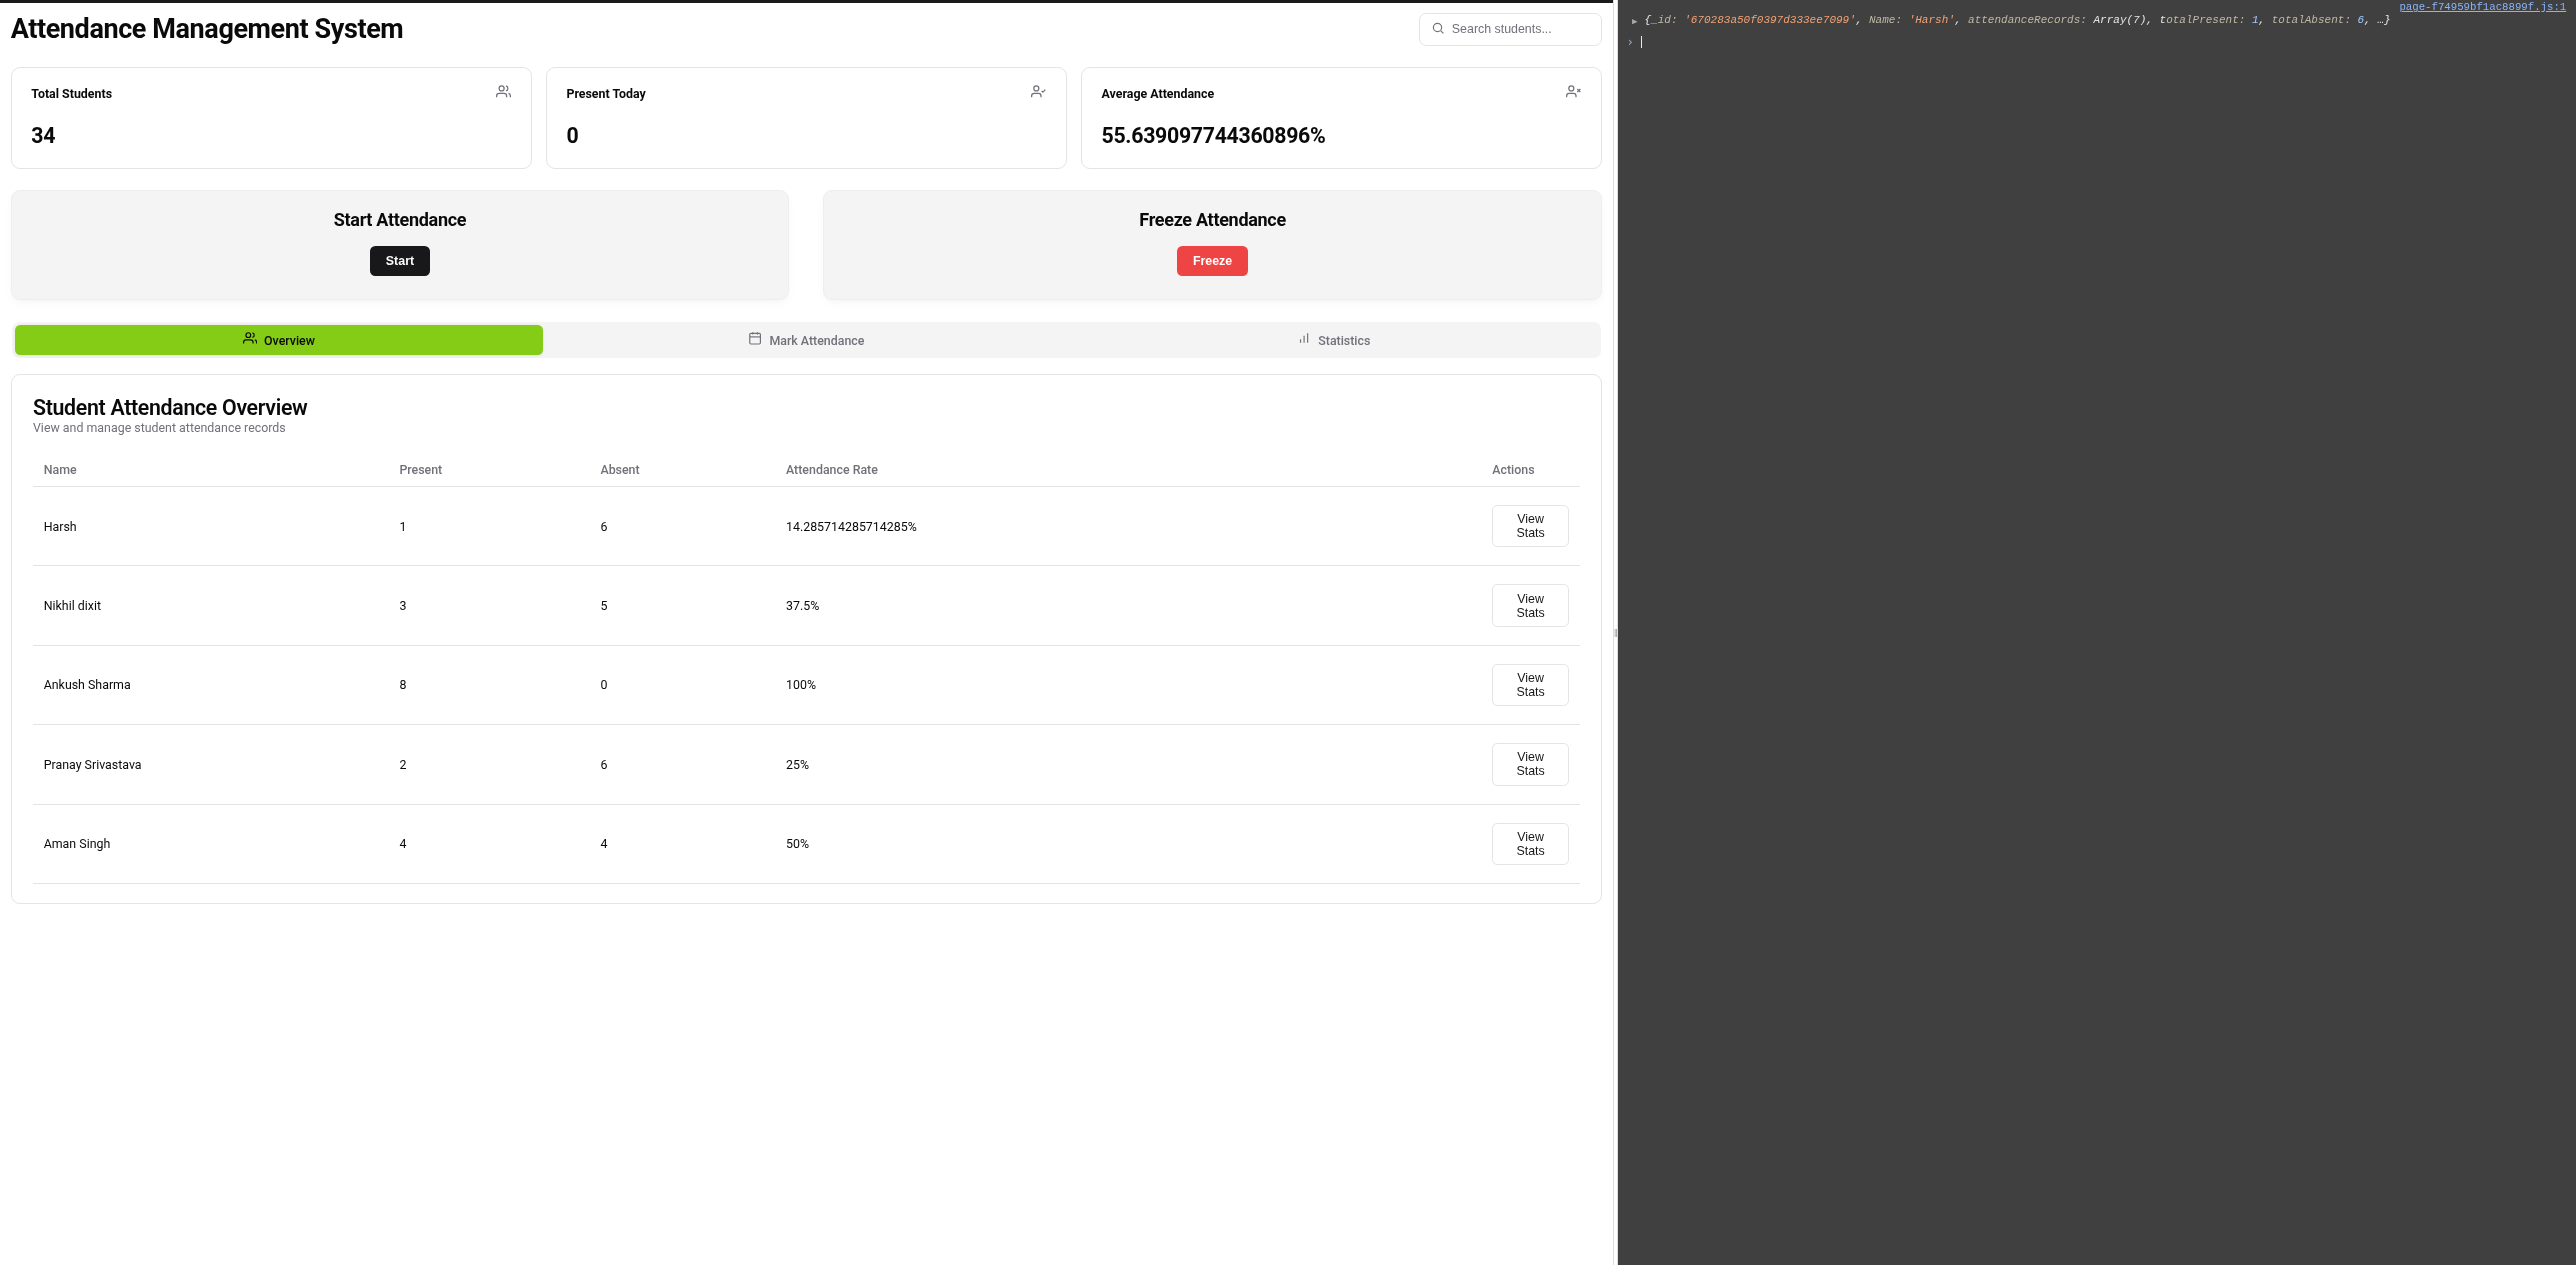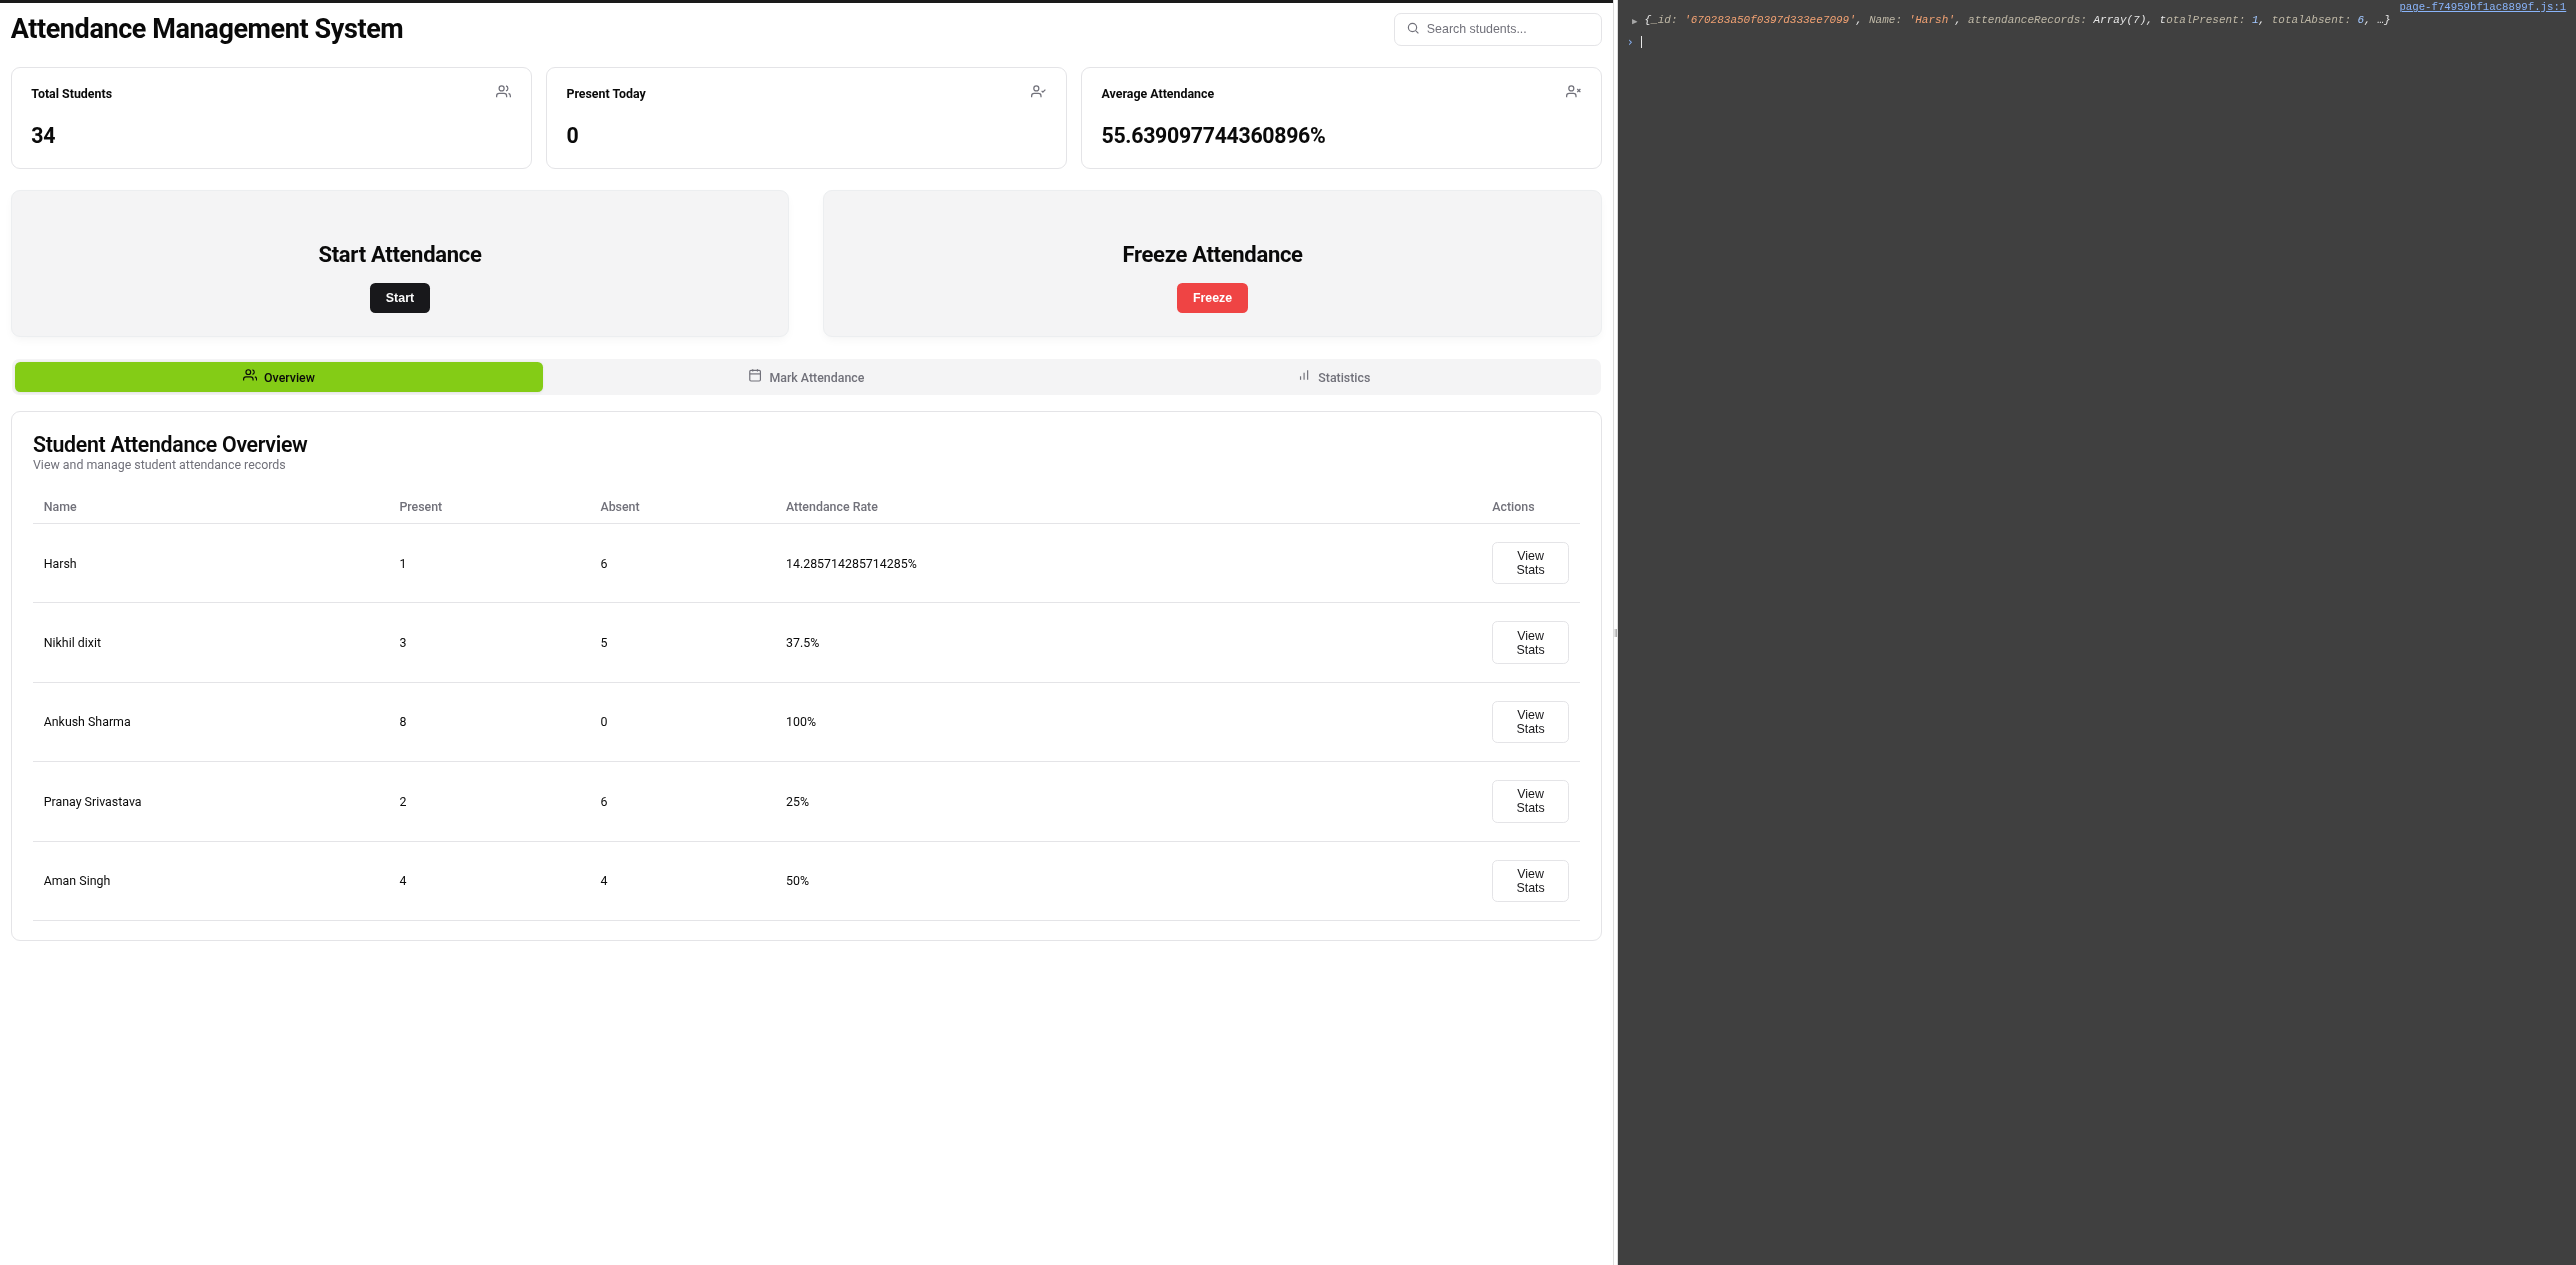--- a/index.html
+++ b/index.html
@@ -57,21 +57,21 @@
       font-weight: 700;
       color: #0a0a0a;
       letter-spacing: -0.4px;
     }
     .search-box {
       display: flex;
       align-items: center;
       border: 0.9px solid #e4e4e7;
       border-radius: 7.1px;
       padding: 7.1px 10.7px;
-      width: 208px;
+      width: 183px;
       background: #fff;
     }
     .search-box svg { width: 14.2px; height: 14.2px; color: #71717a; margin-right: 7.1px; flex-shrink:0; }
     .search-box input {
       border: none;
       outline: none;
       font-size: 12.4px;
       color: #52525b;
       width: 100%;
       background: transparent;
@@ -120,26 +120,25 @@
     }
     .action-card {
       background: #f4f4f5;
       border: 0.9px solid #eceef0;
       border-radius: 9px;
       padding: 18px 18px 23px 18px;
       text-align: center;
       box-shadow: 0 3.6px 10.7px -3.6px rgba(0,0,0,0.06);
     }
     .action-card-title {
-      font-size: 22px;
+      font-size: 18px;
       font-weight: 700;
       color:#0a0a0a;
       margin-bottom: 16px;
       letter-spacing:-0.3px;
-      margin-top:33px;
     }
     .btn {
       display: inline-block;
       padding: 8px 16px;
       border-radius: 5.3px;
       font-size: 12.4px;
       font-weight: 700;
       cursor: pointer;
       border: none;
     }

